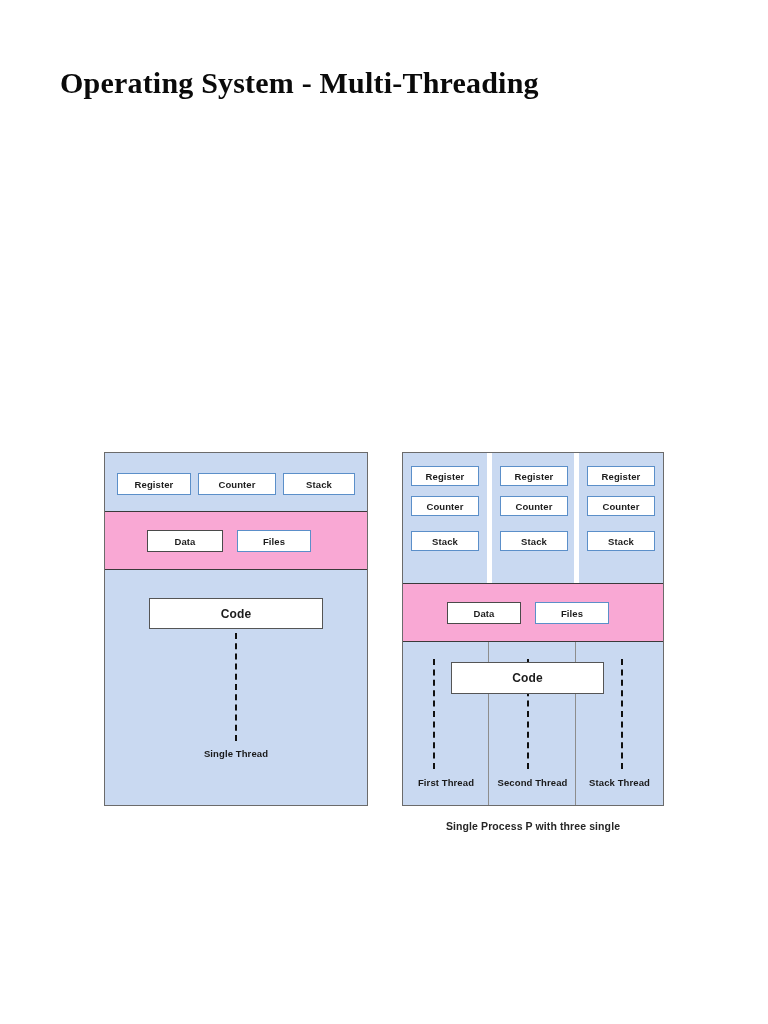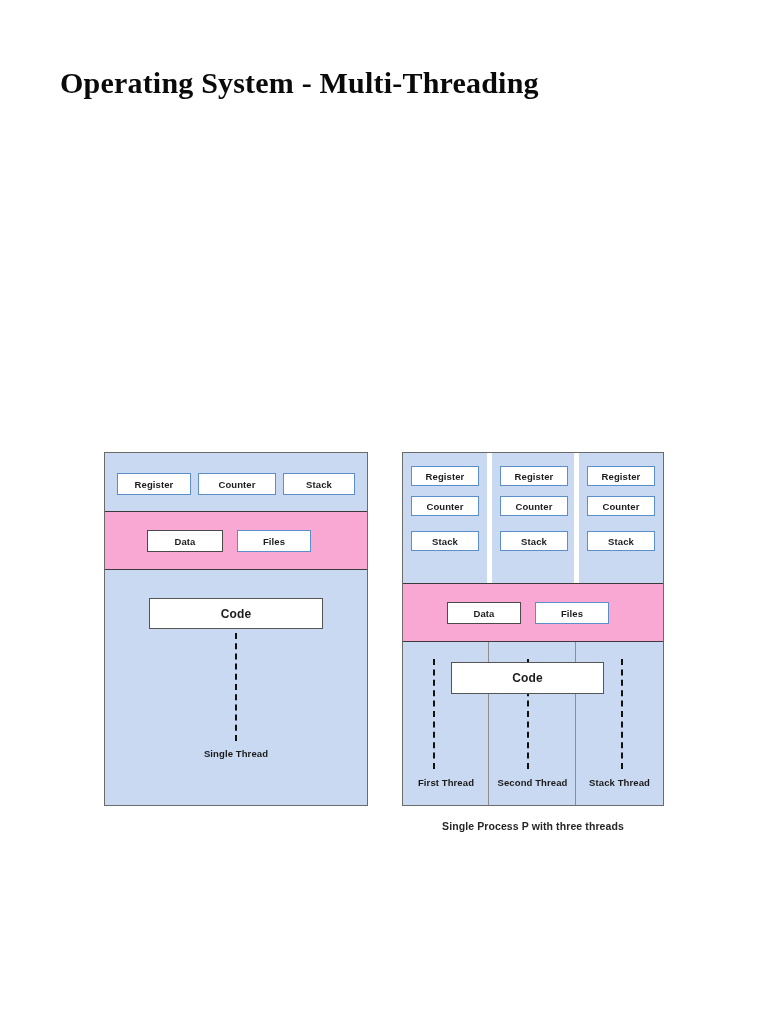--- a/index.html
+++ b/index.html
@@ -231,14 +231,14 @@
 
       <div class="chip code-box" id="multi-code">Code</div>
 
       <div class="thread-label multi-thread-label" id="multi-label-0">First Thread</div>
       <div class="thread-label multi-thread-label" id="multi-label-1">Second Thread</div>
       <div class="thread-label multi-thread-label" id="multi-label-2">Stack Thread</div>
     </div>
 
   </div>
 
-  <div class="caption">Single Process P with three threads</div>
+  <div class="caption">Single Process P with three single</div>
 </div>
 
 </body></html>

